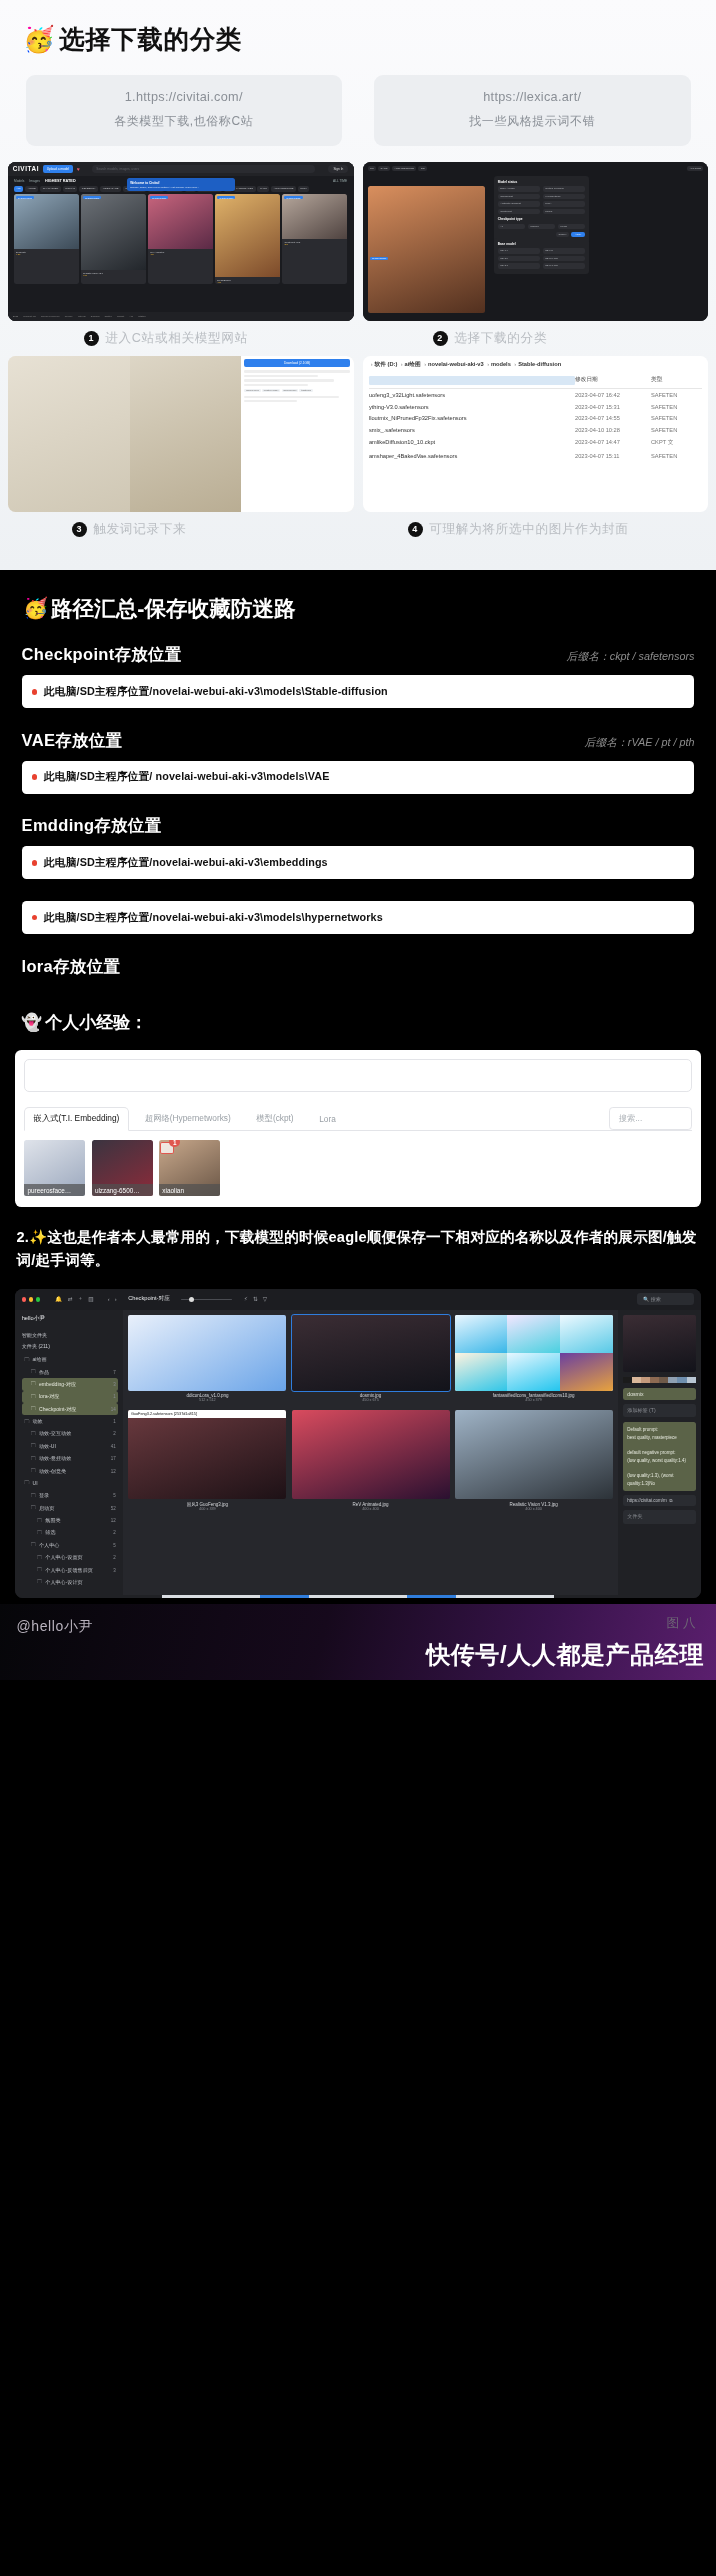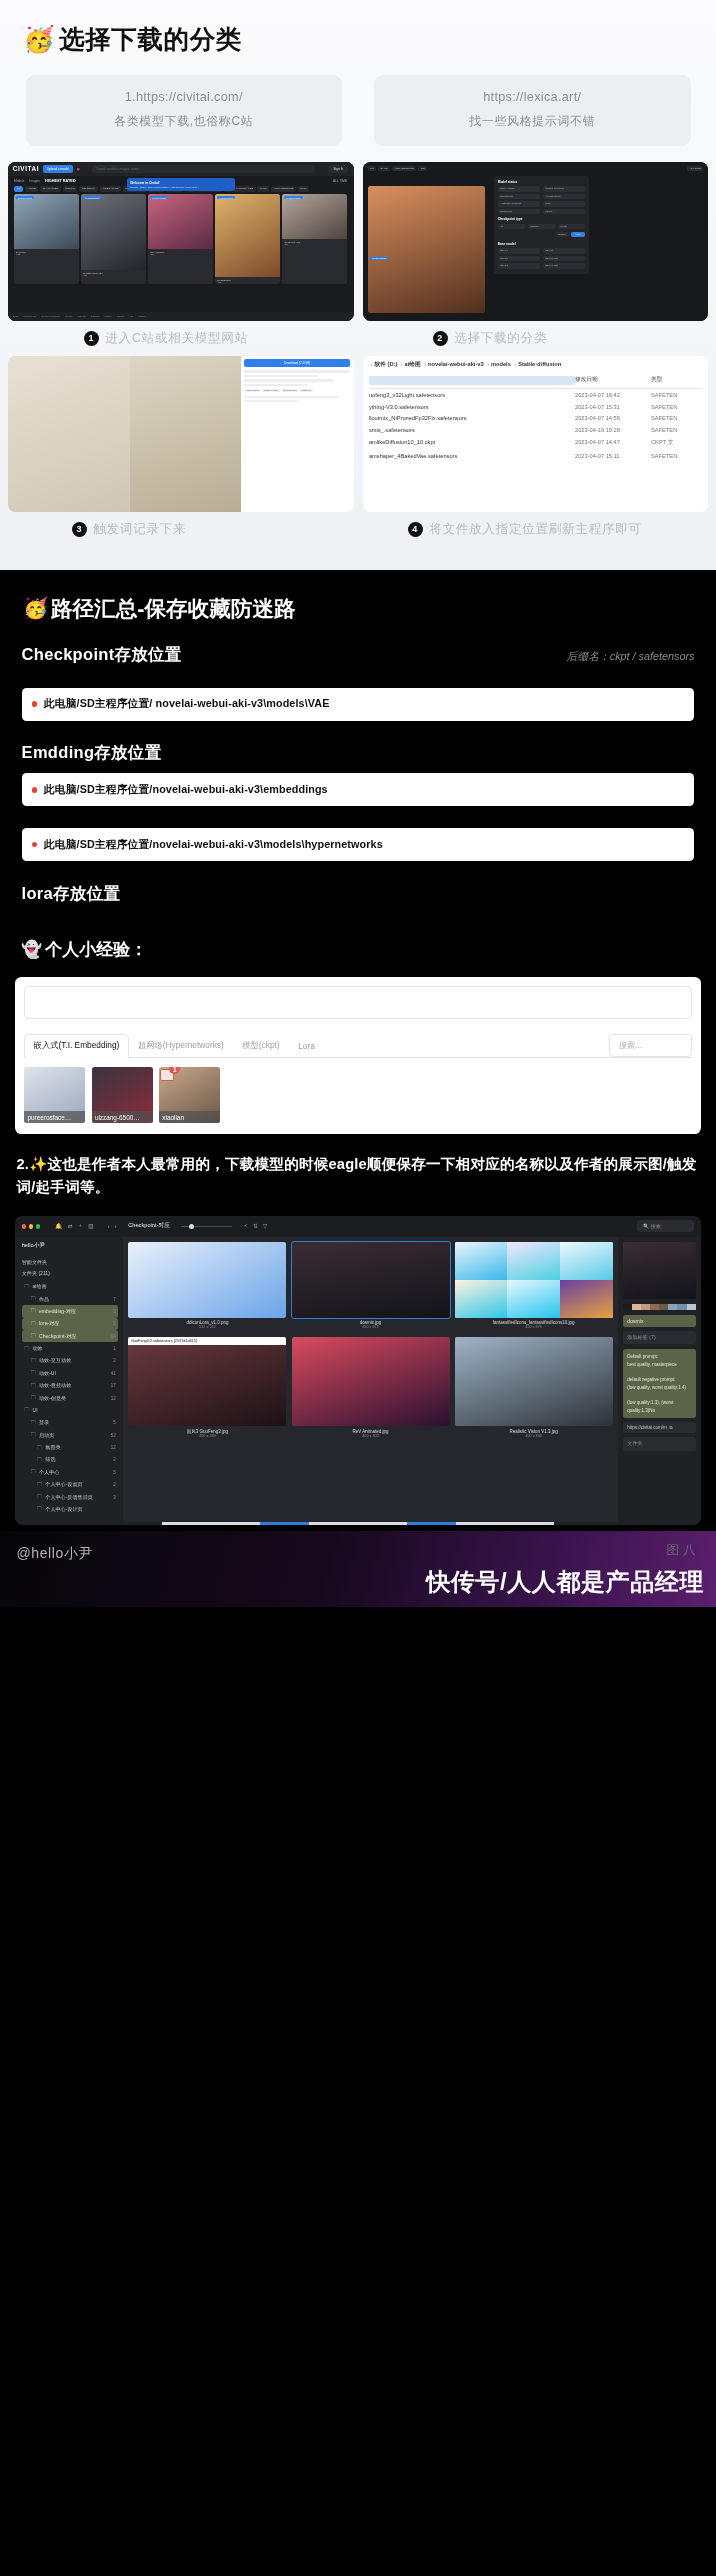--- a/index.html
+++ b/index.html
@@ -115,21 +115,21 @@
   .path-box{background:#fff;border-radius:4.5px;padding:9.5px 10.2px;display:flex;align-items:center;gap:6.4px;}
   .dot{width:5.7px;height:5.7px;border-radius:50%;background:#e8412f;flex:0 0 auto;}
   .path-txt{font-size:10.8px;font-weight:700;color:#111;letter-spacing:0.1px;}
 
   .exp-title{display:flex;align-items:center;gap:2.5px;padding:0 21.6px;margin-top:33px;font-size:17px;font-weight:700;color:#fff;}
   .exp-p{padding:0 16.5px;margin-top:19px;font-size:14.6px;line-height:1.6;color:#fff;font-weight:700;letter-spacing:0.2px;}
 
   
   .webui-shot{margin:16.5px 15.3px 0 15.3px;background:#fff;border-radius:6.4px;padding:9px 9px 10.2px 9px;}
   .webui-empty{border:0.6px solid #e3e4e8;border-radius:5.1px;height:33px;margin-bottom:14px;}
-  .webui-tabs{display:flex;align-items:flex-end;gap:0;border-bottom:0.6px solid #e3e4e8;}
+  .webui-tabs{display:flex;align-items:flex-end;gap:7px;border-bottom:0.6px solid #e3e4e8;}
   .wtab{padding:5.7px 8.3px;font-size:8.3px;color:#9aa0a6;border:0.6px solid transparent;white-space:nowrap;}
   .wtab.active{color:#111;background:#fff;border:0.6px solid #e3e4e8;border-bottom-color:#fff;border-radius:5.1px 5.1px 0 0;margin-bottom:-0.6px;}
   .wsearch{margin-left:auto;border:0.6px solid #e3e4e8;border-radius:3.8px;padding:5.1px 9px;font-size:8.3px;color:#aeb3b8;min-width:83px;}
   .thumbs{display:flex;gap:6.4px;margin-top:9px;}
   .thumb{width:61px;height:56px;border-radius:2.5px;position:relative;overflow:hidden;}
   .thumb .fill{position:absolute;inset:0;}
   .thumb .lbl{position:absolute;left:0;right:0;bottom:0;background:rgba(80,80,80,.72);color:#fff;font-size:6.4px;padding:2.5px 3.2px;white-space:nowrap;overflow:hidden;}
   .refresh-ic{position:absolute;top:1.3px;left:1.3px;width:14px;height:12.7px;border:1.3px solid #e0584f;border-radius:1.9px;background:rgba(255,255,255,.75);}
   .bdg1{position:absolute;top:-3.8px;left:10.2px;width:10.8px;height:10.8px;border-radius:50%;background:#e0584f;color:#fff;font-size:6.4px;display:flex;align-items:center;justify-content:center;font-weight:700;}
 
@@ -429,43 +429,51 @@
                 </div>
               <div class="exp-row">
                   <div>amshaper_4BakedVae.safetensors</div>
                   <div class="d">2023-04-07 15:11</div>
                   <div class="t">SAFETEN</div>
                 </div>
             </div>
           </div>
           <div class="cap c4">
             <span class="num">4</span>
-            <span>将文件放入指定位置刷新主程序即可</span>
+            <span>可理解为将所选中的图片作为封面</span>
           </div>
         </div>
       </div>
 
     </div>
   </div>
 
   <div class="dark-sec">
 
     <div class="dark-title">
       <span class="emo">🥳</span>
       <span>路径汇总-保存收藏防迷路</span>
     </div>
 
     <div class="path-block">
       <div class="path-head">
         <span class="path-name">Checkpoint存放位置</span>
         <span class="path-suffix">后缀名：ckpt / safetensors</span>
       </div>
+      <div class="path-box">
+        <span class="dot"></span>
+        <span class="path-txt">此电脑/SD主程序位置/novelai-webui-aki-v3\models\Stable-diffusion</span>
+      </div>
     </div>
 
     <div class="path-block">
+      <div class="path-head">
+        <span class="path-name">VAE存放位置</span>
+        <span class="path-suffix">后缀名：rVAE / pt / pth</span>
+      </div>
       <div class="path-box">
         <span class="dot"></span>
         <span class="path-txt">此电脑/SD主程序位置/ novelai-webui-aki-v3\models\VAE</span>
       </div>
     </div>
 
     <div class="path-block">
       <div class="path-head">
         <span class="path-name">Emdding存放位置</span>
         <span class="path-suffix"></span>

